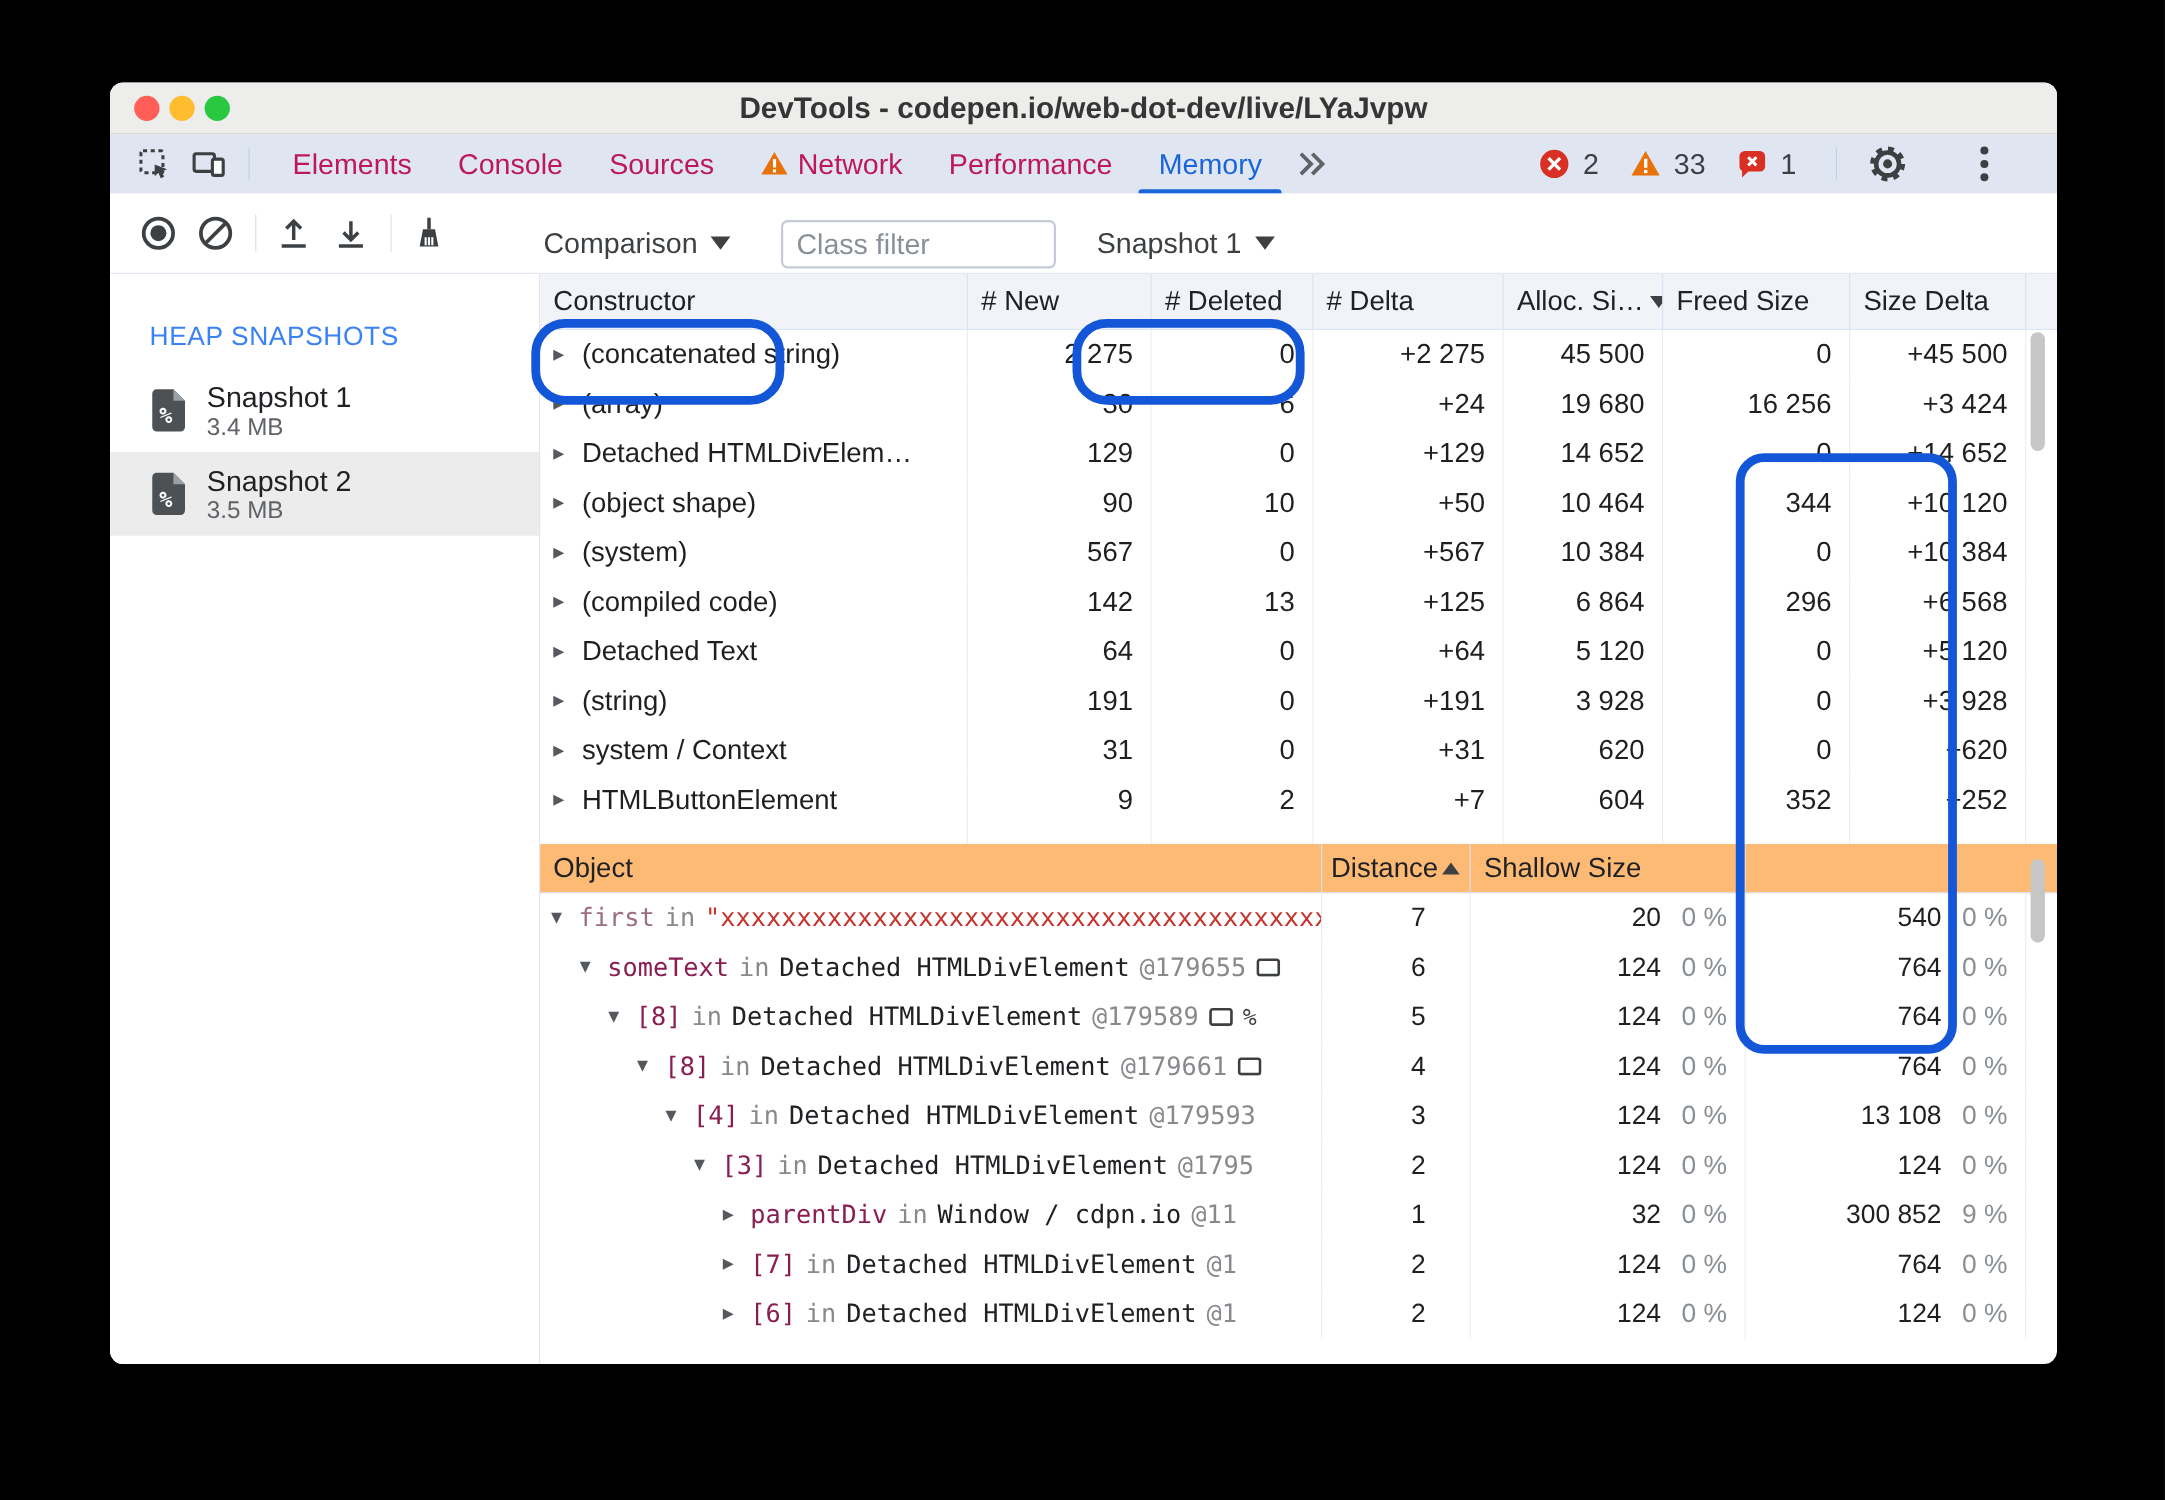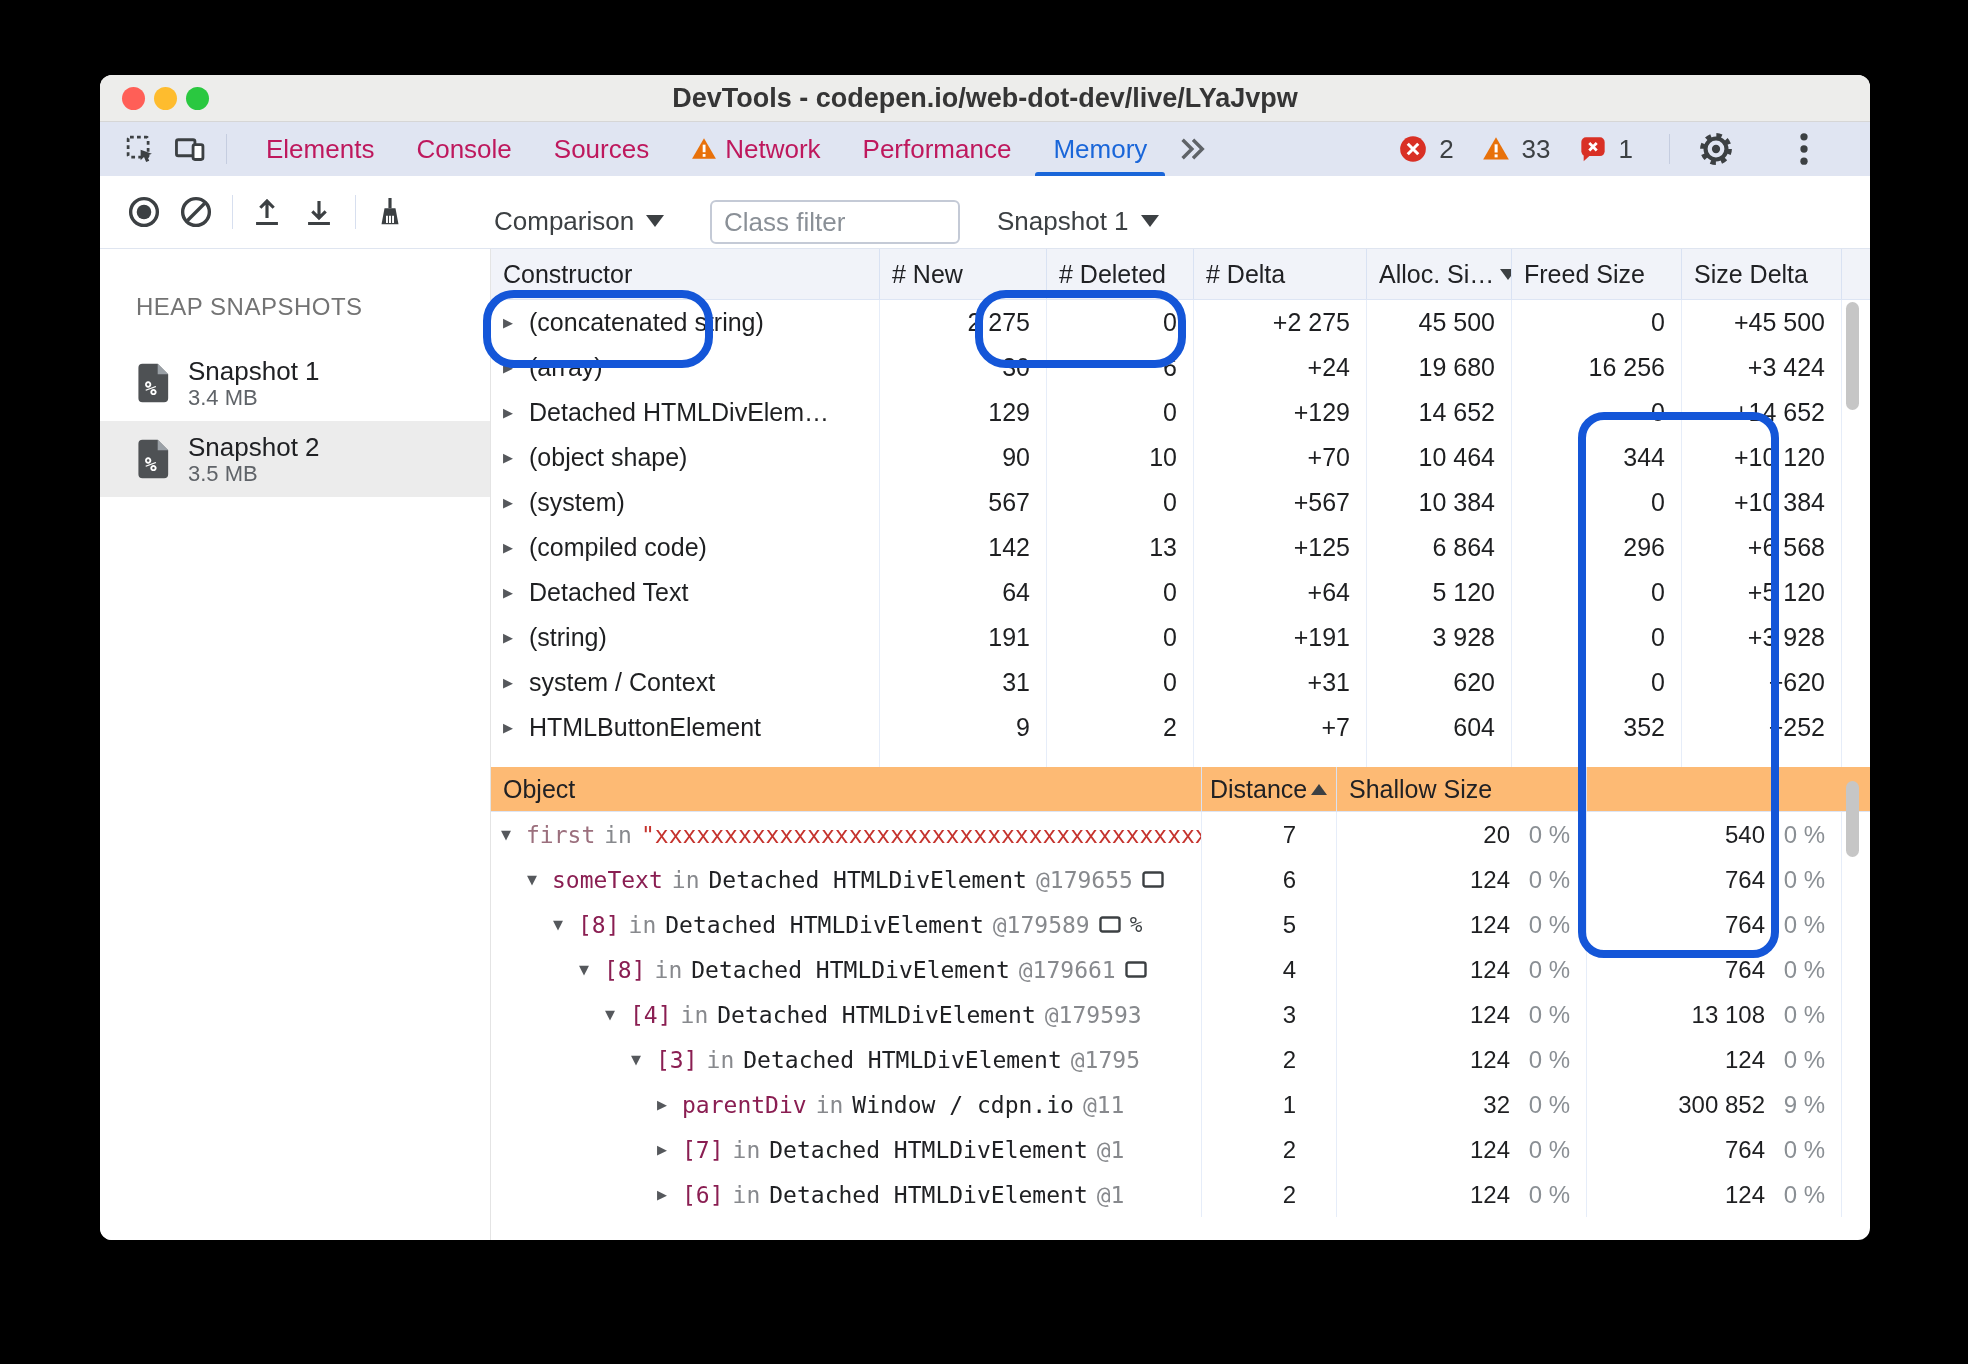--- a/index.html
+++ b/index.html
@@ -39,21 +39,21 @@
   .filter-input::placeholder{color:#8a9097;}
   
   .ring{position:absolute;border:8px solid #1456d8;pointer-events:none;z-index:50;}
   .ring1{left:383px;top:114px;width:214px;height:62px;border-radius:31px;}
   .ring3{left:875px;top:114px;width:195px;height:62px;border-radius:31px;}
   .ring2{left:1087px;top:163px;width:185px;height:530px;border-radius:26px;}
   
   .content{display:flex;height:1017px;}
   .sidebar{width:390px;border-right:1px solid #e4e4e4;background:#fff;flex-shrink:0;}
   .sb-profiles{font-size:26px;color:#202124;margin:30px 0 0 36px;}
-  .sb-section{font-size:24px;color:#737373;letter-spacing:.5px;margin:44px 0 24px 36px;}
+  .sb-section{font-size:24px;color:#3b82f6;letter-spacing:.5px;margin:44px 0 14px 36px;}
   .sb-item{display:flex;align-items:center;height:76px;padding-left:34px;gap:16px;}
   .sb-item.selected{background:#ececec;}
   .sb-name{font-size:26px;color:#202124;line-height:30px;}
   .sb-size{font-size:22px;color:#5f6368;line-height:24px;}
   .main{flex:1;display:flex;flex-direction:column;position:relative;}
   
   .heap{position:relative;height:518px;display:flex;flex-direction:column;}
   .heap-header{display:flex;height:50px;background:#f1f3f9;border-bottom:1px solid #dde5f4;flex-shrink:0;}
   .hcell{box-sizing:border-box;border-right:1px solid #d9e2f3;display:flex;align-items:center;
     font-size:25px;color:#202124;padding-left:12px;white-space:nowrap;overflow:hidden;}
@@ -353,21 +353,21 @@
               <div class="bcell num c5">0</div>
               <div class="bcell num c6">+14 652</div>
             </div>
             <div class="hrow">
               <div class="bcell ctor c0">
                 <span class="tri">▶</span>
                 <span>(object shape)</span>
               </div>
               <div class="bcell num c1">90</div>
               <div class="bcell num c2">10</div>
-              <div class="bcell num c3">+70</div>
+              <div class="bcell num c3">+50</div>
               <div class="bcell num c4">10 464</div>
               <div class="bcell num c5">344</div>
               <div class="bcell num c6">+10 120</div>
             </div>
             <div class="hrow">
               <div class="bcell ctor c0">
                 <span class="tri">▶</span>
                 <span>(system)</span>
               </div>
               <div class="bcell num c1">567</div>

